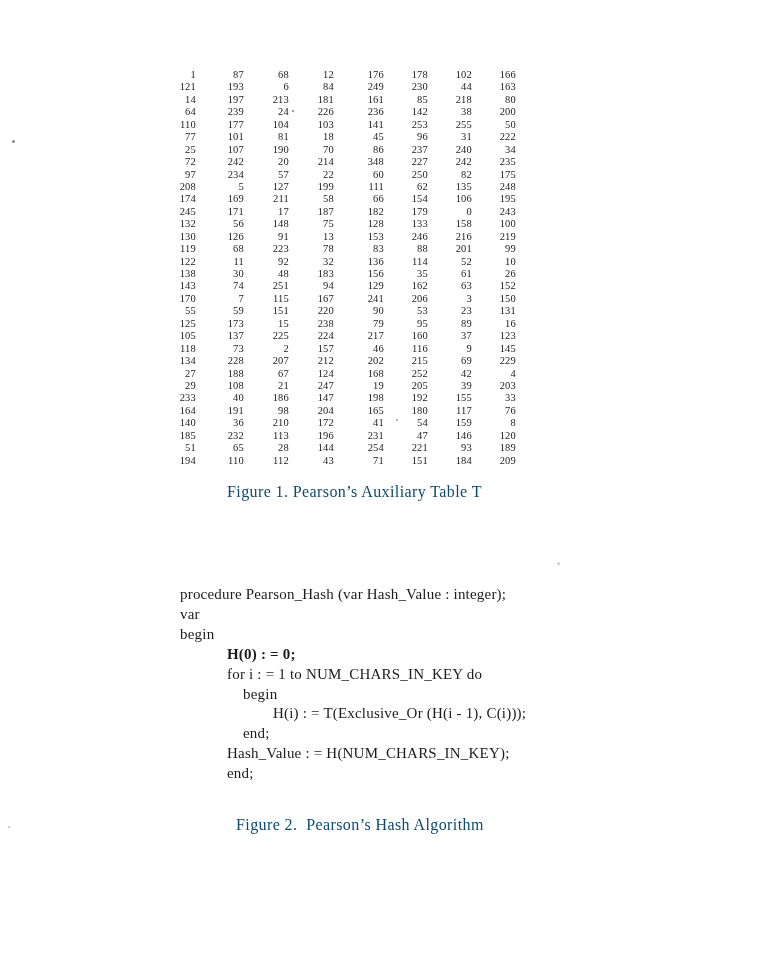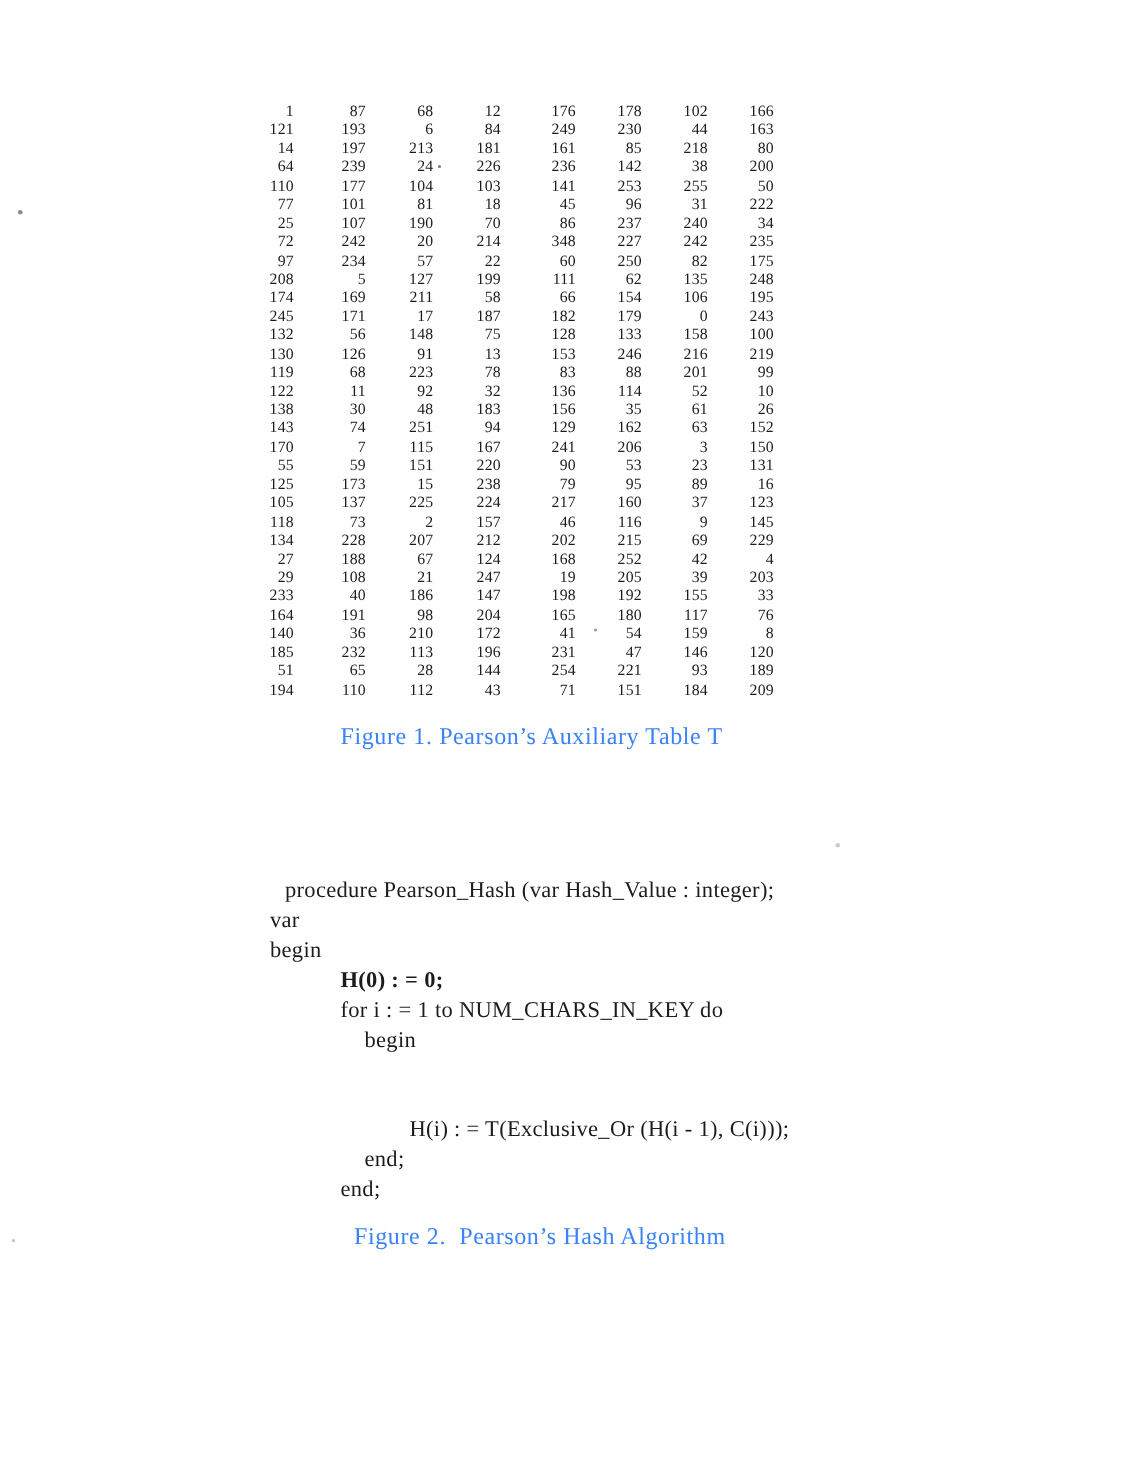--- a/index.html
+++ b/index.html
@@ -30,21 +30,21 @@
   #tableT .cell {
     text-align: right;
     letter-spacing: 0.2px;
   }
   
   .caption {
     position: absolute;
     font-size: 16px;
     letter-spacing: 0.4px;
     white-space: pre;
-    color: #3b82f6;
+    color: #0c4a6e;
   }
   #cap1 { left: 227px; top: 483px; }
   #cap2 { left: 236px; top: 816px; }
   
   #code {
     position: absolute;
     left: 180px;
     top: 585px;
     font-size: 15px;
     line-height: 19.9px;
@@ -320,28 +320,29 @@
       <span class="cell">43</span>
       <span class="cell">71</span>
       <span class="cell">151</span>
       <span class="cell">184</span>
       <span class="cell">209</span>
     </div>
 
   <div id="cap1" class="caption">Figure 1. Pearson’s Auxiliary Table T</div>
 
   <div id="code">
-      <div class="code-line" style="padding-left: 0px; text-align: center;">procedure Pearson_Hash (var Hash_Value : integer);</div>
+      <div class="code-line" style="padding-left: 0px;">procedure Pearson_Hash (var Hash_Value : integer);</div>
       <div class="code-line" style="padding-left: 0px;">var</div>
       <div class="code-line" style="padding-left: 0px;">begin</div>
       <div class="code-line" style="padding-left: 47px; font-weight: bold;">H(0) : = 0;</div>
       <div class="code-line" style="padding-left: 47px; font-family: Liberation Serif, serif;">for i : = 1 to NUM_CHARS_IN_KEY do</div>
       <div class="code-line" style="padding-left: 63px;">begin</div>
-      <div class="code-line" style="padding-left: 93px; margin-top: 40px;">H(i) : = T(Exclusive_Or (H(i - 1), C(i)));</div>
+      <div class="code-line" style="padding-left: 93px;">H(i) : = T(Exclusive_Or (H(i - 1), C(i)));</div>
       <div class="code-line" style="padding-left: 63px;">end;</div>
+      <div class="code-line" style="padding-left: 47px;">Hash_Value : = H(NUM_CHARS_IN_KEY);</div>
       <div class="code-line" style="padding-left: 47px;">end;</div>
     </div>
 
   <div id="cap2" class="caption">Figure 2.  Pearson’s Hash Algorithm</div>
 
   <div id="specks">
       <div class="speck" style="left: 292px; top: 110px; width: 2px; height: 2px; background: rgb(119, 119, 119);"></div>
       <div class="speck" style="left: 396px; top: 419px; width: 2px; height: 2px; background: rgb(154, 154, 154);"></div>
       <div class="speck" style="left: 12px; top: 140px; width: 3px; height: 3px; background: rgb(138, 138, 138);"></div>
       <div class="speck" style="left: 8px; top: 826px; width: 2px; height: 2px; background: rgb(187, 187, 187);"></div>

